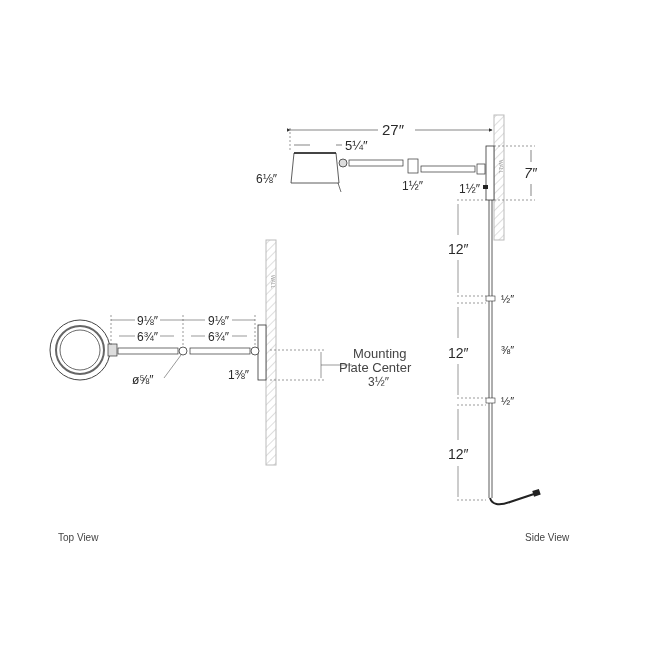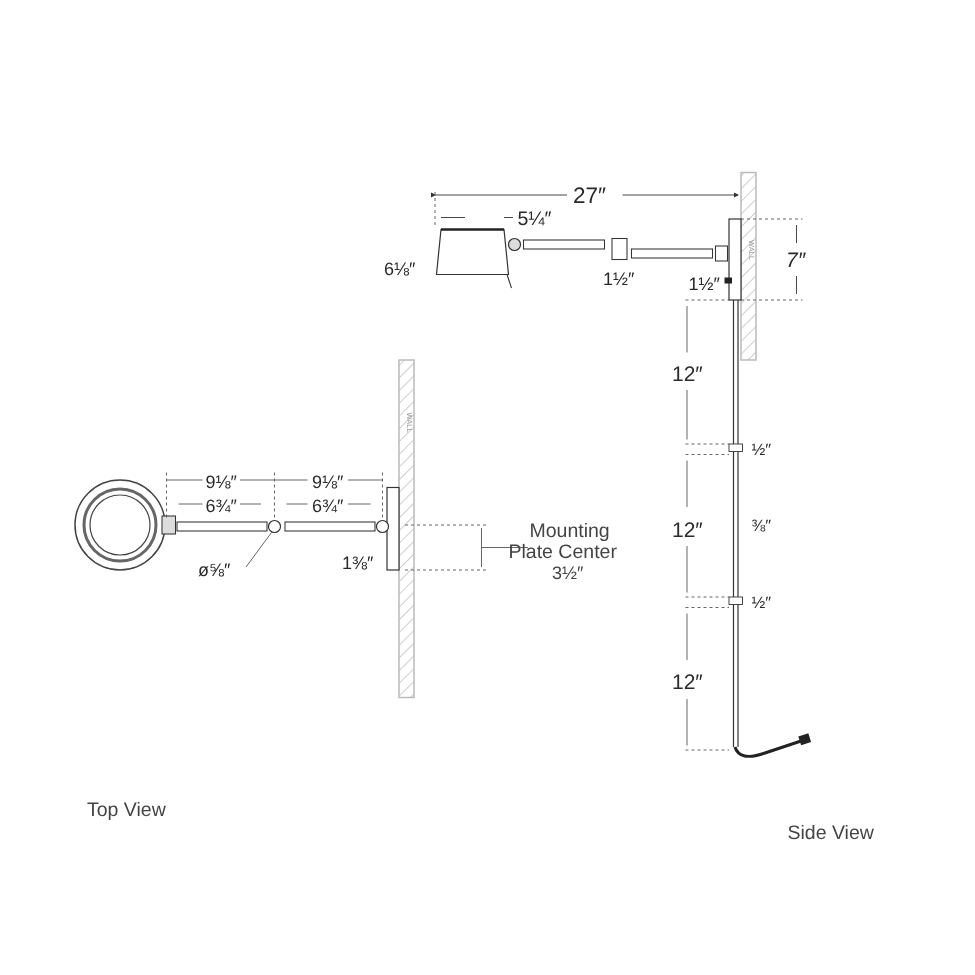--- a/index.html
+++ b/index.html
@@ -1,20 +1,20 @@
 <!DOCTYPE html>
 <html><head>
 <meta charset="utf-8">
 <style>
   html, body { margin: 0; padding: 0; background: #ffffff; }
   body { width: 650px; height: 650px; overflow: hidden; position: relative; font-family: "Liberation Sans", sans-serif; }
   svg { position: absolute; left: 0; top: 0; }
   .dim { font-family: "Liberation Sans", sans-serif; fill: #2a2a2a; }
   .lbl { font-family: "Liberation Sans", sans-serif; fill: #444; }
-  .view-label { position: absolute; font-size: 13px; color: #444; }
+  .view-label { position: absolute; font-size: 10px; color: #444; }
 </style>
 </head>
 <body>
 
 <svg width="650" height="650" viewBox="0 0 650 650">
   <defs>
     <pattern id="hatch" width="6" height="6" patternUnits="userSpaceOnUse" patternTransform="rotate(45)">
       <line x1="0" y1="0" x2="0" y2="6" stroke="#bdbdbd" stroke-width="1"></line>
     </pattern>
     <marker id="arr" markerWidth="6" markerHeight="6" refX="5" refY="3" orient="auto">
@@ -137,13 +137,13 @@
     <text class="dim" x="132" y="384" font-size="12">ø⅝″</text>
     <text class="dim" x="228" y="379" font-size="12">1⅜″</text>
 
     <text class="lbl" x="353" y="358" font-size="13">Mounting</text>
     <text class="lbl" x="339" y="372" font-size="13">Plate Center</text>
     <text class="lbl" x="368" y="386" font-size="12">3½″</text>
   </g>
 </svg>
 
 <div class="view-label" style="left:58px; top:532px;">Top View</div>
-<div class="view-label" style="left:525px; top:532px;margin-top:15px;">Side View</div>
+<div class="view-label" style="left:525px; top:532px;">Side View</div>
 
 </body></html>

